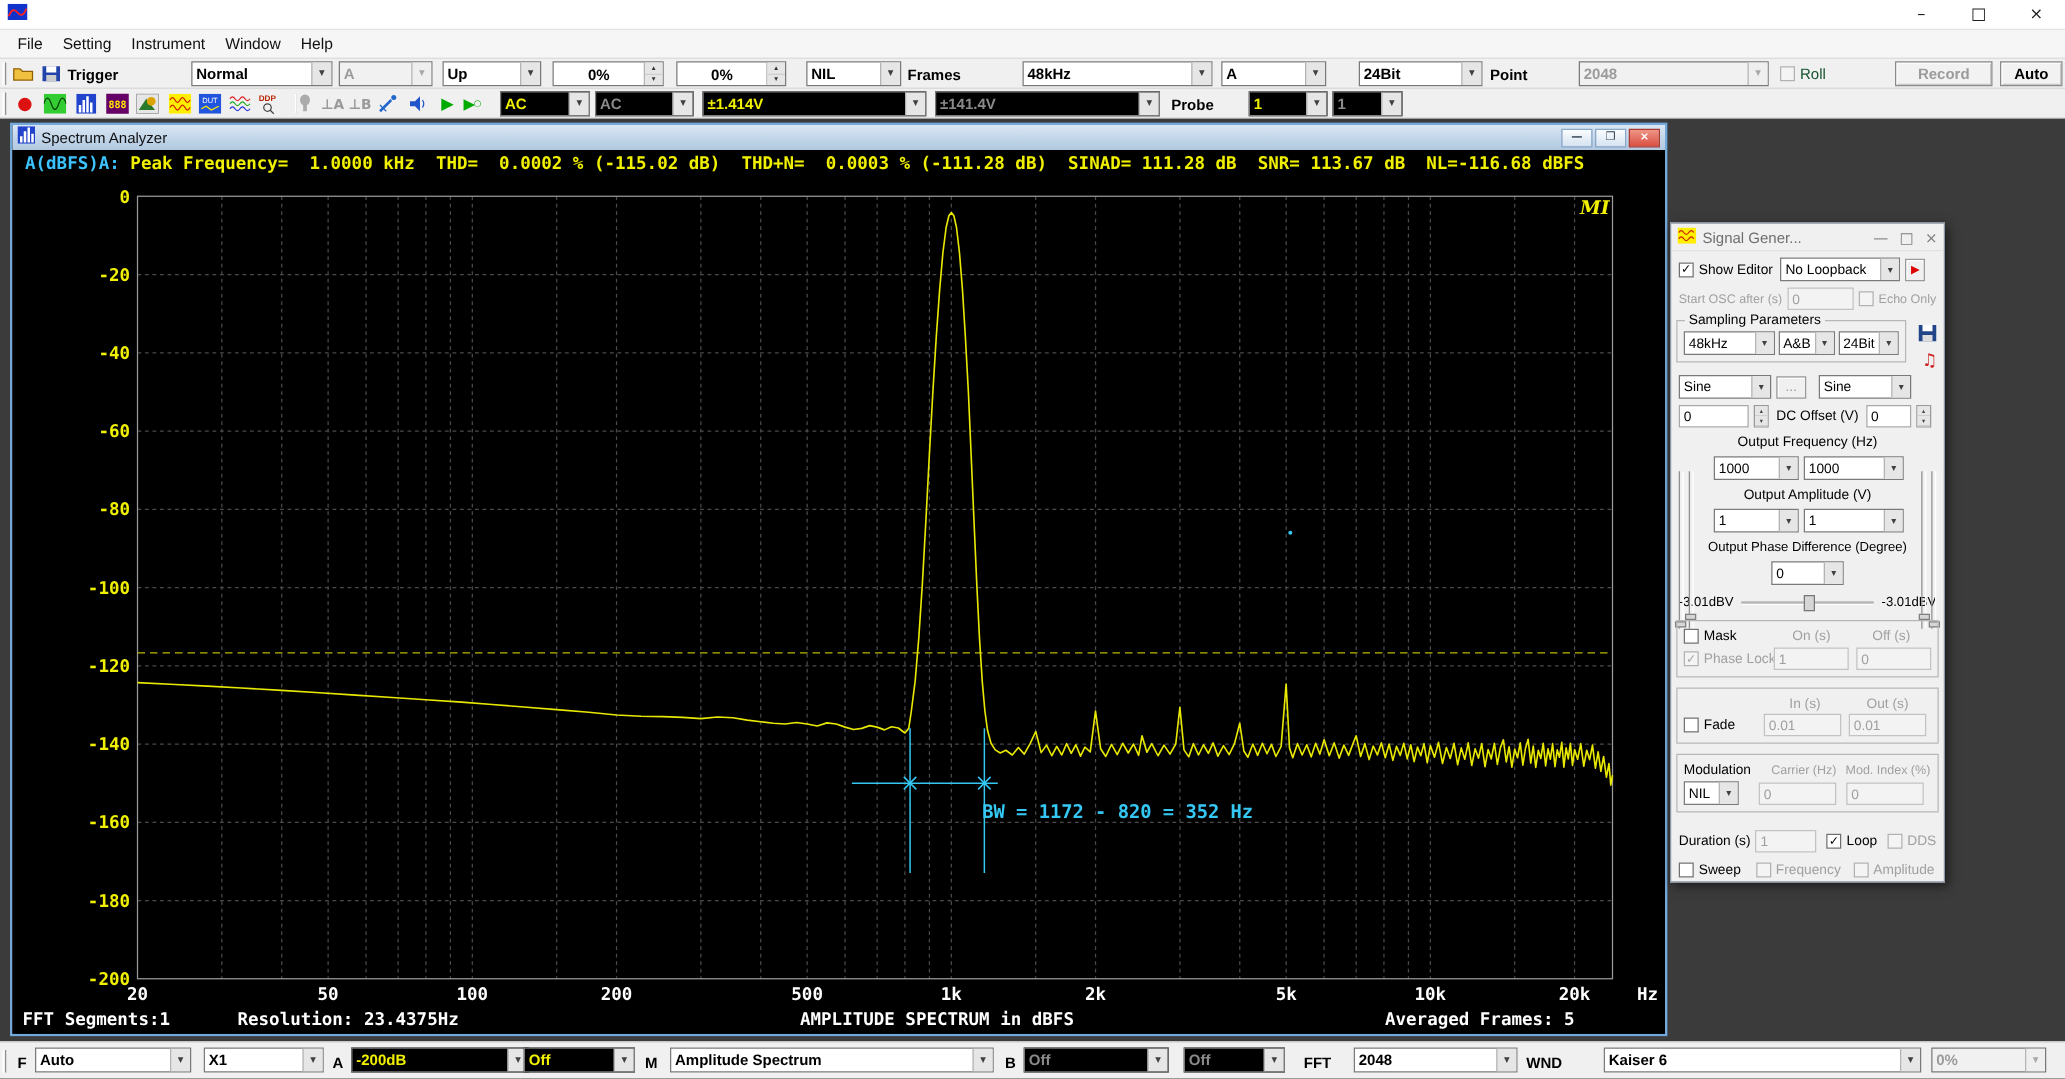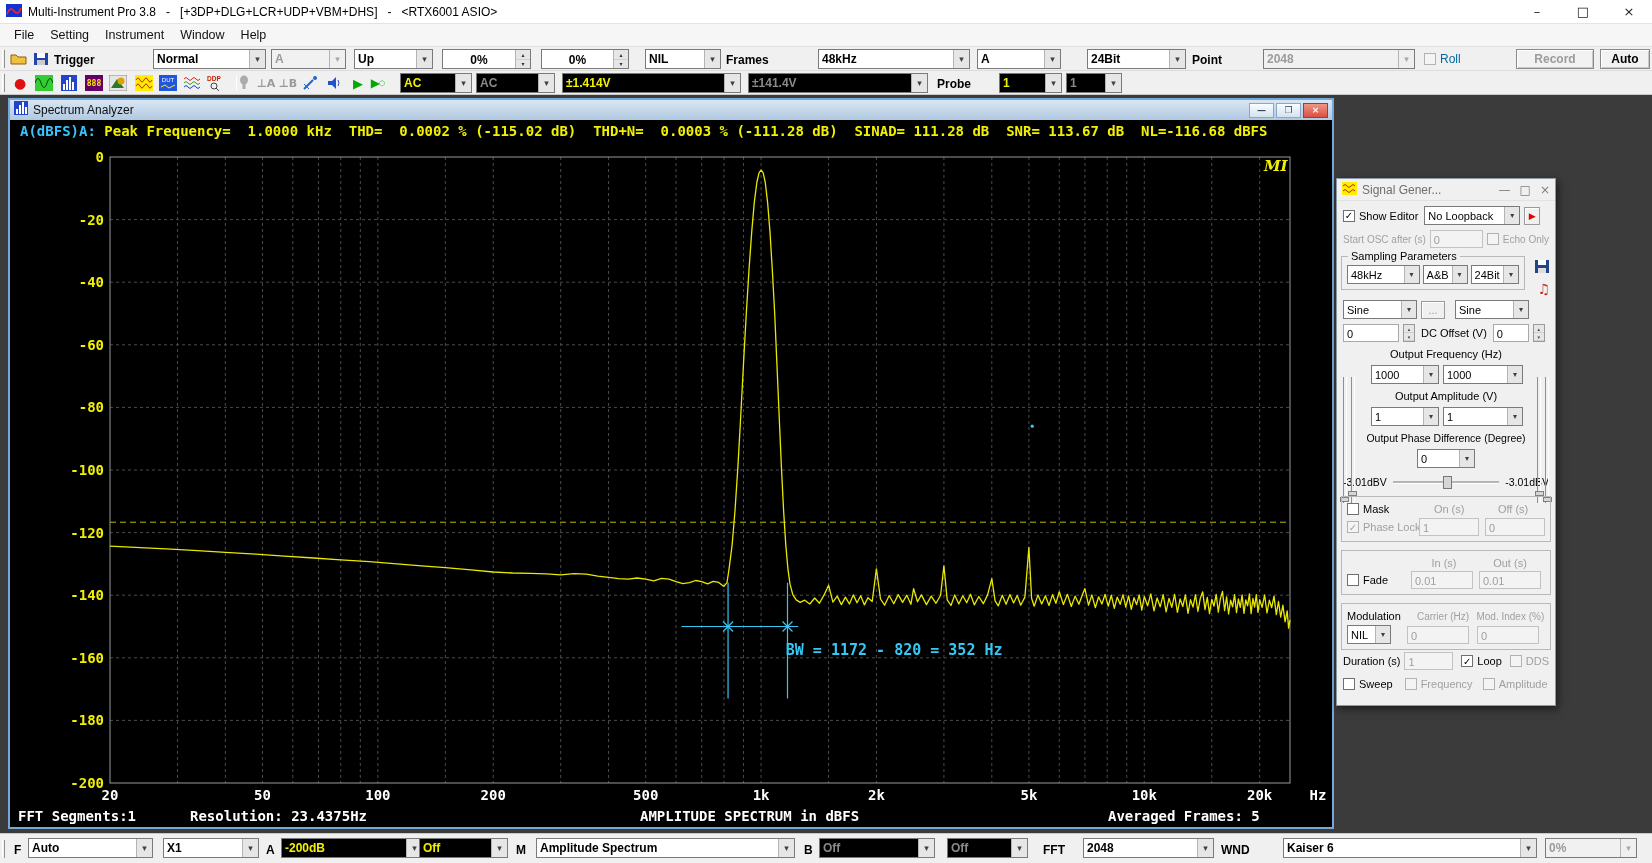--- a/index.html
+++ b/index.html
@@ -37,21 +37,21 @@
   .ud i:last-child{border-bottom:none}
 
   .pushbtn{position:absolute;top:2px;height:20px;border:1px solid #8a8a8a;background:#f2f2f2;display:flex;align-items:center;justify-content:center;font:bold 12px "Liberation Sans",sans-serif;box-shadow:inset 1px 1px 0 #fff,inset -1px -1px 0 #c8c8c8}
   .pushbtn.dis{color:#9b9b9b}
 
   .cbrow{position:absolute;top:5px;display:flex;align-items:center;gap:4px}
   .cb{width:12px;height:12px;background:#fff;border:1px solid #707070;display:inline-flex;align-items:center;justify-content:center;font:bold 10px "DejaVu Sans",sans-serif;color:#000;flex:none}
   .cb.checked::after{content:"✓"}
   .cb.dis{border-color:#b2b2b2;background:#f4f4f4;color:#a6a6a6}
   .cbl{font:12px "Liberation Sans",sans-serif}
-  .cbrow.dis .cbl{color:#0369a1}
+  .cbrow.dis .cbl{color:#14532d}
 
   .tico{position:absolute;top:2px;width:20px;height:20px;display:flex;align-items:center;justify-content:center}
 
   .meter{position:absolute;left:1128px;top:5px;width:521px;height:14px;border:1px solid #9a9a9a;background:#ececec;box-shadow:inset 1px 1px 2px rgba(0,0,0,.35)}
   .meter-fill{height:100%;background:linear-gradient(90deg,#00d800 0%,#2ed000 62%,#aab400 100%)}
   .meter-text{position:absolute;left:0;right:130px;top:1px;text-align:center;font:bold 10px "Liberation Sans",sans-serif;color:#9a8400}
 
   
   .mdi{position:absolute;top:95px;left:0;width:1652px;height:738px;background:#3b3b3b}
   .child{position:absolute;left:8px;top:3px;width:1326px;height:731px;border:2px solid #74a8d8;background:#000}
@@ -101,21 +101,20 @@
   .sg-spin i{flex:1;display:flex;align-items:center;justify-content:center;font:5px "DejaVu Sans",sans-serif;font-style:normal;background:#e6e6e6;color:#444;border-bottom:1px solid #cfcfcf}
 </style>
 </head>
 <body>
 
 <div class="titlebar">
   <span><svg width="16" height="13">
         <rect width="16" height="13" fill="#1133cc"></rect>
         <path d="M1 10 Q4 2 8 7 T15 4" stroke="#ff2222" stroke-width="1.5" fill="none"></path>
       </svg></span>
-  <span class="title-text">Multi-Instrument Pro 3.8   -   [+3DP+DLG+LCR+UDP+VBM+DHS]   -   &lt;RTX6001 ASIO&gt;</span>
   <div class="win-controls">
     <span class="wbtn">–</span>
     <span class="wbtn">□</span>
     <span class="wbtn">×</span>
   </div>
 </div>
 
 <div class="menubar" id="menubar">
     <span class="menu-item">File</span>
     <span class="menu-item">Setting</span>
@@ -595,21 +594,21 @@
       <div style="display:flex;align-items:center;margin-top:3px">
         <div class="fcombo" style="width:44px;margin-right:16px">
             <span class="ct">NIL</span>
             <span class="ca">▾</span>
           </div>
         <span class="finput dis" style="width:62px;margin-right:8px">0</span>
         <span class="finput dis" style="width:62px">0</span>
       </div>
     </div>
 
-    <div class="sgrow" style="margin-top:2px">
+    <div class="sgrow" style="margin-top:14px">
       <span class="blabel">Duration (s)</span>
       <span class="finput dis" style="width:64px">1</span>
       <span class="cb checked" style="margin-left:4px"></span>
       <span class="blabel">Loop</span>
       <span class="cb dis" style="margin-left:4px"></span>
       <span class="glabel">DDS</span>
     </div>
 
     <div class="sgrow" style="margin-top:8px">
       <span class="cb"></span>

